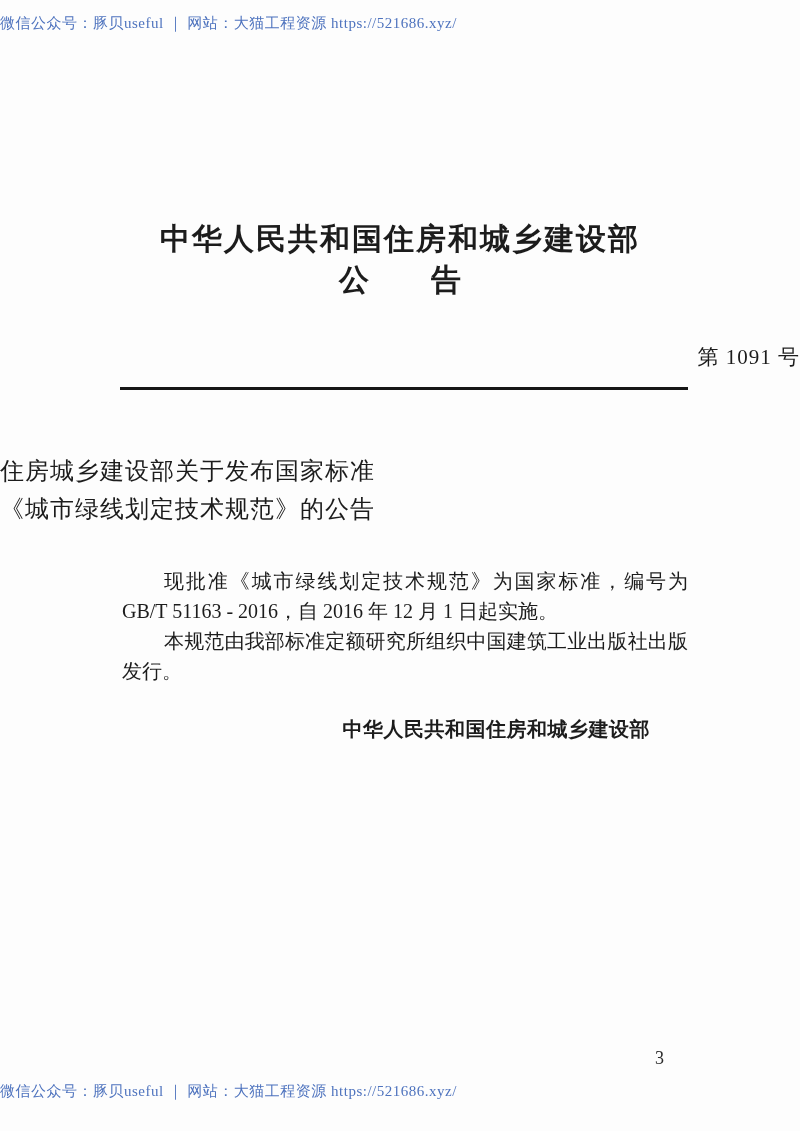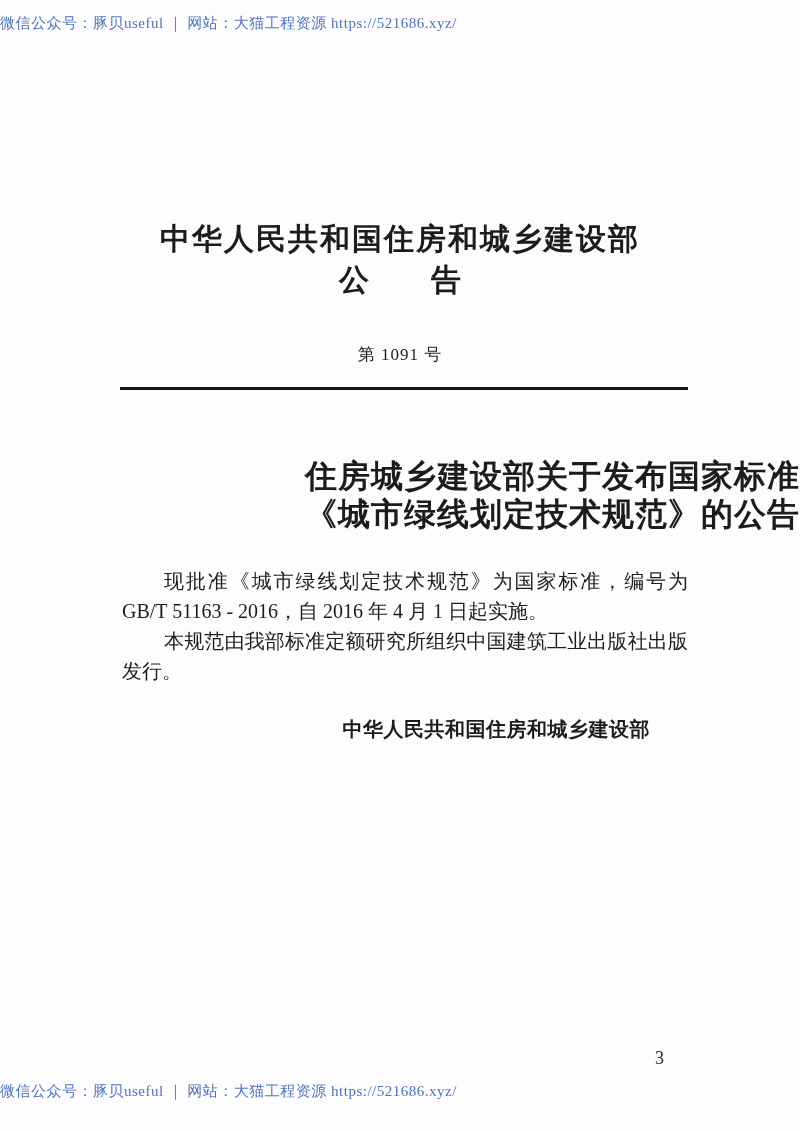--- a/index.html
+++ b/index.html
@@ -40,38 +40,38 @@
     display: flex;
     justify-content: center;
     gap: 62px;
     font-size: 30px;
     font-weight: bold;
   }
   .doc-number {
     position: absolute;
     top: 343px;
     left: 0; right: 0;
-    text-align: center;
-    font-size: 17px;
+    text-align: right;
+    font-size: 21px;
     letter-spacing: 1px;
   }
   .title-divider {
     position: absolute;
     top: 387px;
     left: 120px;
     width: 568px;
     height: 3px;
     background: #161616;
   }
   .subtitle {
     position: absolute;
     left: 0; right: 0;
-    text-align: right;
-    font-size: 32px;
-    font-weight: bold;
+    text-align: left;
+    font-size: 24px;
+    font-weight: normal;
     letter-spacing: 1px;
   }
   .subtitle.line1 { top: 455px; }
   .subtitle.line2 { top: 493px; }
   .body-text {
     position: absolute;
     top: 566px;
     left: 122px;
     width: 566px;
     font-size: 20px;
@@ -122,21 +122,21 @@
 
   <div class="doc-number">第 1091 号</div>
 
   <div class="title-divider"></div>
 
   <div class="subtitle line1">住房城乡建设部关于发布国家标准</div>
 
   <div class="subtitle line2">《城市绿线划定技术规范》的公告</div>
 
   <div class="body-text">
-    <p>现批准《城市绿线划定技术规范》为国家标准，编号为GB/T 51163 - 2016，自 2016 年 4 月 1 日起实施。</p>
+    <p>现批准《城市绿线划定技术规范》为国家标准，编号为GB/T 51163 - 2016，自 2016 年 12 月 1 日起实施。</p>
     <p>本规范由我部标准定额研究所组织中国建筑工业出版社出版发行。</p>
   </div>
 
   <div class="signature">中华人民共和国住房和城乡建设部</div>
 
 
   <div class="page-number">3</div>
 
   <div class="watermark bottom" style="color: rgb(78, 115, 190);">微信公众号：豚贝useful ｜ 网站：大猫工程资源 https://521686.xyz/</div>
 

